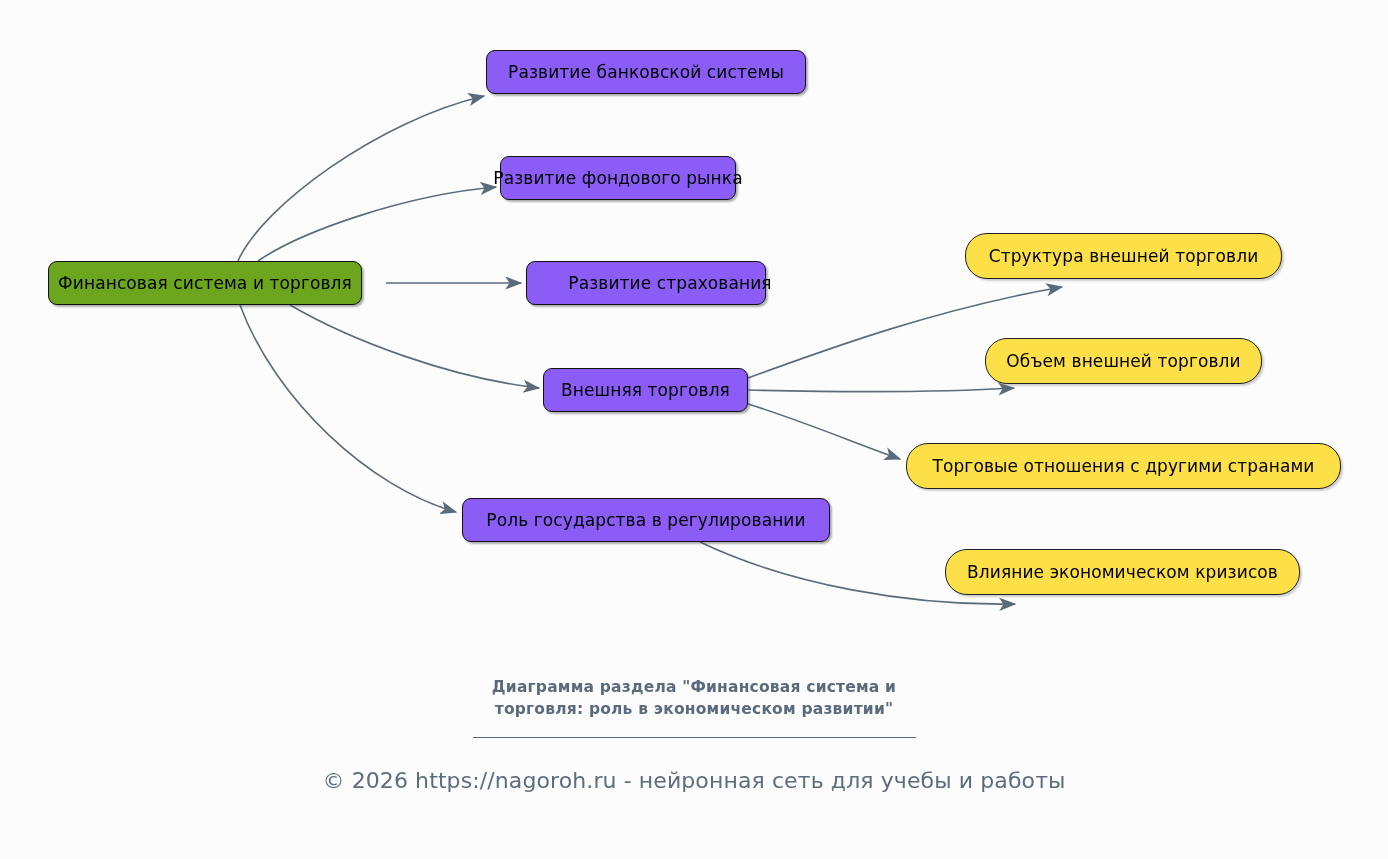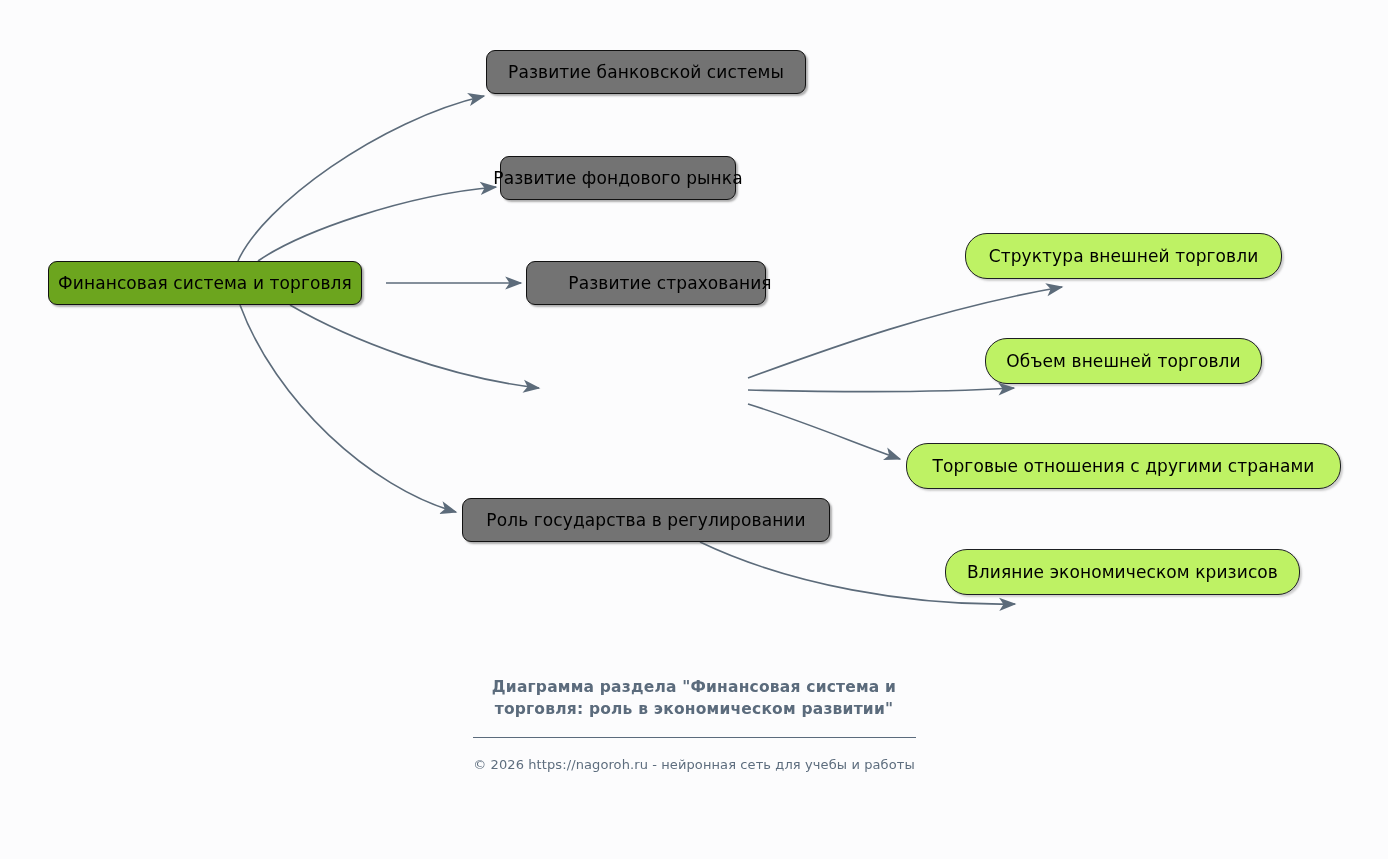--- a/index.html
+++ b/index.html
@@ -39,27 +39,27 @@
     color: #000000;
     letter-spacing: 0.1px;
   }
   .node-root {
     background: #6ca51e;
     border: 1.6px solid #111111;
     border-radius: 9px;
     box-shadow: 2px 2px 2px rgba(80,80,80,0.45);
   }
   .node-branch {
-    background: #737373;
+    background: #8b5cf6;
     border: 1.6px solid #111111;
     border-radius: 9px;
     box-shadow: 2px 2px 2px rgba(80,80,80,0.45);
   }
   .node-leaf {
-    background: #bef264;
+    background: #fde047;
     border: 1.6px solid #1d1f22;
     border-radius: 22px;
     box-shadow: 2px 2px 2px rgba(120,120,120,0.35);
     justify-content: center;
   }
   #footer {
     position: absolute;
     left: 0;
     top: 676px;
     width: 1388px;
@@ -75,23 +75,23 @@
     color: #5b6b7c;
     letter-spacing: 0.2px;
   }
   #footer-divider {
     width: 443px;
     height: 0;
     margin: 16px auto 0 auto;
     border-top: 1.4px solid #5b6b7c;
   }
   #footer-copyright {
-    margin-top: 19px;
+    margin-top: 30px;
     font-family: "DejaVu Sans", sans-serif;
-    font-size: 13px;
+    font-size: 22px;
     color: #5d6d7e;
     letter-spacing: 0.1px;
   }
 </style>
 </head>
 <body>
 
 <div id="canvas">
 
   <svg id="edge-layer" viewBox="0 0 1388 859" width="1388" height="859" xmlns="http://www.w3.org/2000/svg">
@@ -125,20 +125,23 @@
   </div>
 
   <div class="node node-branch" style="left:500px; top:156px; width:236px; height:44px;">
     <span>Развитие фондового рынка</span>
   </div>
 
   <div class="node node-branch" style="left:526px; top:261px; width:240px; height:44px;padding-left:48px;">
     <span>Развитие страхования</span>
   </div>
 
+  <div class="node node-branch" style="left:543px; top:368px; width:205px; height:44px;">
+    <span>Внешняя торговля</span>
+  </div>
 
   <div class="node node-branch" style="left:462px; top:498px; width:368px; height:44px;">
     <span>Роль государства в регулировании</span>
   </div>
 
   <div class="node node-leaf" style="left:965px; top:233px; width:317px; height:46px;">
     <span>Структура внешней торговли</span>
   </div>
 
   <div class="node node-leaf" style="left:985px; top:338px; width:277px; height:46px;">

